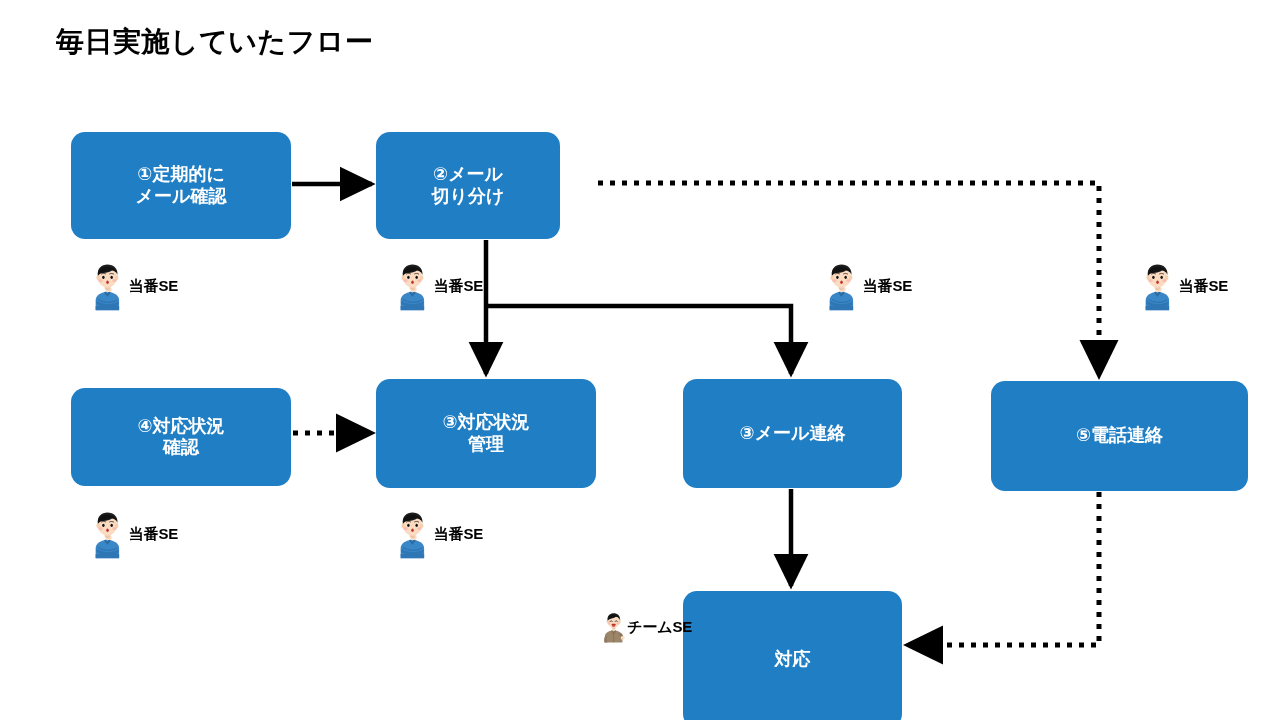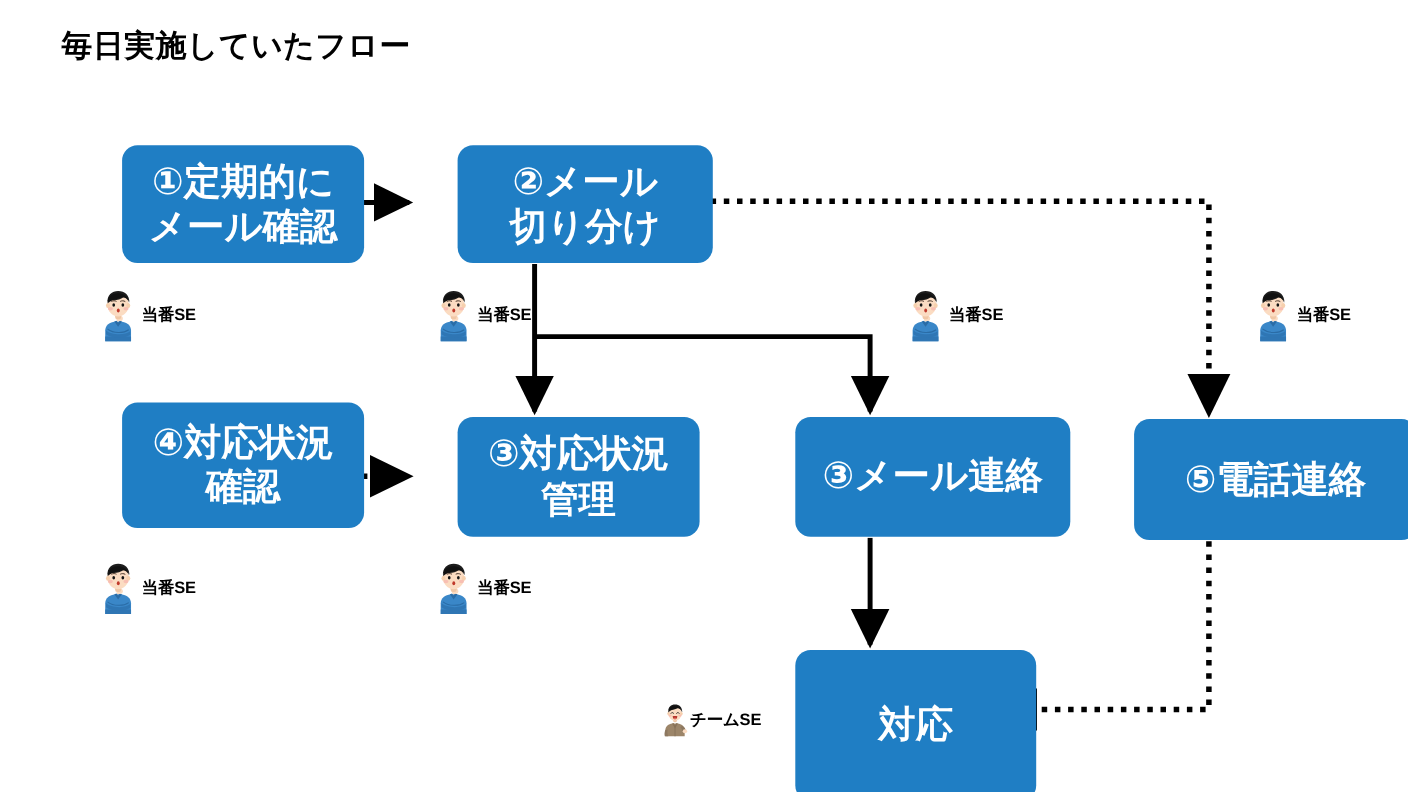--- a/index.html
+++ b/index.html
@@ -33,24 +33,23 @@
     background: #1f7ec4;
     border-radius: 14px;
     color: #ffffff;
     font-weight: bold;
     display: flex;
     align-items: center;
     justify-content: center;
     text-align: center;
     line-height: 1.18;
     white-space: pre-line;
-    font-size: 34px;
+    font-size: 18px;
     box-sizing: border-box;
     padding: 2px 6px;
-    margin-left: 40px;
   }
   .actor {
     position: absolute;
     width: 92px;
     display: flex;
     flex-direction: row;
     align-items: center;
   }
   .actor-figure {
     width: 62px;
@@ -97,27 +96,27 @@
         <polyline points="598,183 1099,183 1099,376" fill="none" stroke="#000000" stroke-width="5" stroke-linecap="butt" stroke-linejoin="miter" stroke-dasharray="5 7" marker-end="url(#arrowDot)"></polyline>
         <polyline points="293,433 372,433" fill="none" stroke="#000000" stroke-width="5" stroke-linecap="butt" stroke-linejoin="miter" stroke-dasharray="5 7" marker-end="url(#arrowDot)"></polyline>
         <polyline points="791,489 791,586" fill="none" stroke="#000000" stroke-width="4.5" stroke-linecap="butt" stroke-linejoin="miter" marker-end="url(#arrowSolid)"></polyline>
         <polyline points="1099,492 1099,645 907,645" fill="none" stroke="#000000" stroke-width="5" stroke-linecap="butt" stroke-linejoin="miter" stroke-dasharray="5 7" marker-end="url(#arrowDot)"></polyline>
       </g>
   </svg>
 
   <div id="node-layer">
       <div class="node" style="left: 71px; top: 132px; width: 220px; height: 107px; background: rgb(31, 126, 196); color: rgb(255, 255, 255);"><span>①定期的に
 メール確認</span></div>
-      <div class="node" style="left: 376px; top: 132px; width: 232px; height: 107px; background: rgb(31, 126, 196); color: rgb(255, 255, 255);"><span>②メール
+      <div class="node" style="left: 376px; top: 132px; width: 184px; height: 107px; background: rgb(31, 126, 196); color: rgb(255, 255, 255);"><span>②メール
 切り分け</span></div>
-      <div class="node" style="left: 71px; top: 366px; width: 220px; height: 114px; background: rgb(31, 126, 196); color: rgb(255, 255, 255);"><span>④対応状況
+      <div class="node" style="left: 71px; top: 388px; width: 220px; height: 98px; background: rgb(31, 126, 196); color: rgb(255, 255, 255);"><span>④対応状況
 確認</span></div>
       <div class="node" style="left: 376px; top: 379px; width: 220px; height: 109px; background: rgb(31, 126, 196); color: rgb(255, 255, 255);"><span>③対応状況
 管理</span></div>
-      <div class="node" style="left: 683px; top: 379px; width: 250px; height: 109px; background: rgb(31, 126, 196); color: rgb(255, 255, 255);"><span>③メール連絡</span></div>
+      <div class="node" style="left: 683px; top: 379px; width: 219px; height: 109px; background: rgb(31, 126, 196); color: rgb(255, 255, 255);"><span>③メール連絡</span></div>
       <div class="node" style="left: 991px; top: 381px; width: 257px; height: 110px; background: rgb(31, 126, 196); color: rgb(255, 255, 255);"><span>⑤電話連絡</span></div>
       <div class="node" style="left: 683px; top: 591px; width: 219px; height: 137px; background: rgb(31, 126, 196); color: rgb(255, 255, 255);"><span>対応</span></div>
     </div>
 
   <div id="actor-layer">
       <div class="actor" style="left: 86px; top: 252px;">
   <svg class="actor-figure" viewBox="0 0 62 70">
 
     <path d="M14 70 L14 56 C14 49 20 45 27 44 L35 44 C42 45 48 49 48 56 L48 70 Z" fill="#3a87c8"></path>
     <path d="M14 70 L14 64 L48 64 L48 70 Z" fill="#2f76b4"></path>
@@ -331,21 +330,21 @@
     <ellipse cx="25.2" cy="22.4" rx="1.8" ry="2.3" fill="#141414"></ellipse>
     <ellipse cx="37.2" cy="22.4" rx="1.8" ry="2.3" fill="#141414"></ellipse>
 
     <ellipse cx="20.8" cy="27.2" rx="3.4" ry="2.3" fill="#f7b6ad" opacity="0.75"></ellipse>
     <ellipse cx="41.4" cy="27.2" rx="3.4" ry="2.3" fill="#f7b6ad" opacity="0.75"></ellipse>
 
     <ellipse cx="31.2" cy="29.6" rx="1.9" ry="2.6" fill="#c0392b"></ellipse>
   </svg>
         <div class="actor-label" style="color: rgb(0, 0, 0);">当番SE</div>
       </div>
-      <div class="actor" style="left: 600px; top: 620px;">
+      <div class="actor" style="left: 600px; top: 593px;">
   <svg class="actor-figure" viewBox="0 0 62 70">
 
     <path d="M11 70 L11 57 C11 49 18 45 25 43.5 L37 43.5 C44 45 51 49 51 57 L51 70 Z" fill="#9c8569"></path>
     <path d="M25 43.5 L31 54 L37 43.5 L34 42.5 L31 47.5 L28 42.5 Z" fill="#8a7359"></path>
     <path d="M31 48 L31 70" stroke="#836e55" stroke-width="1.6"></path>
 
     <path d="M11 57 C9 62 9 67 10 70 L17 70 C15 65 15 60 16 56 Z" fill="#8d7860"></path>
 
     <path d="M46 48 C50 50 53 54 53 58 L47 60 C46 56 44 53 42 51 Z" fill="#8d7860"></path>
     <ellipse cx="51.5" cy="59.5" rx="4.6" ry="4.2" fill="#fbdcc2"></ellipse>

